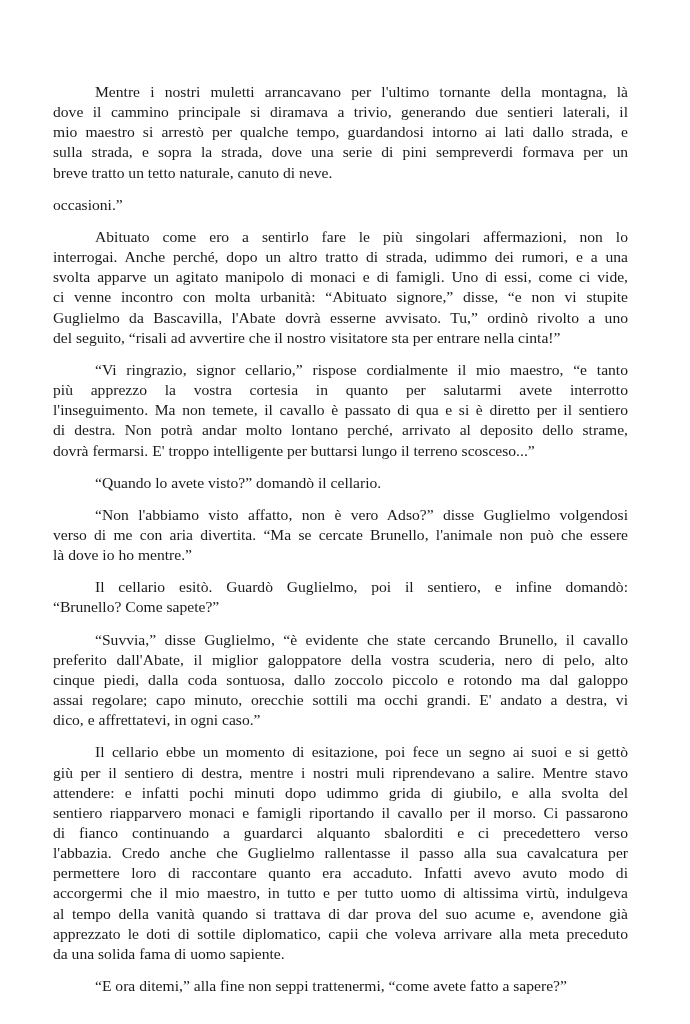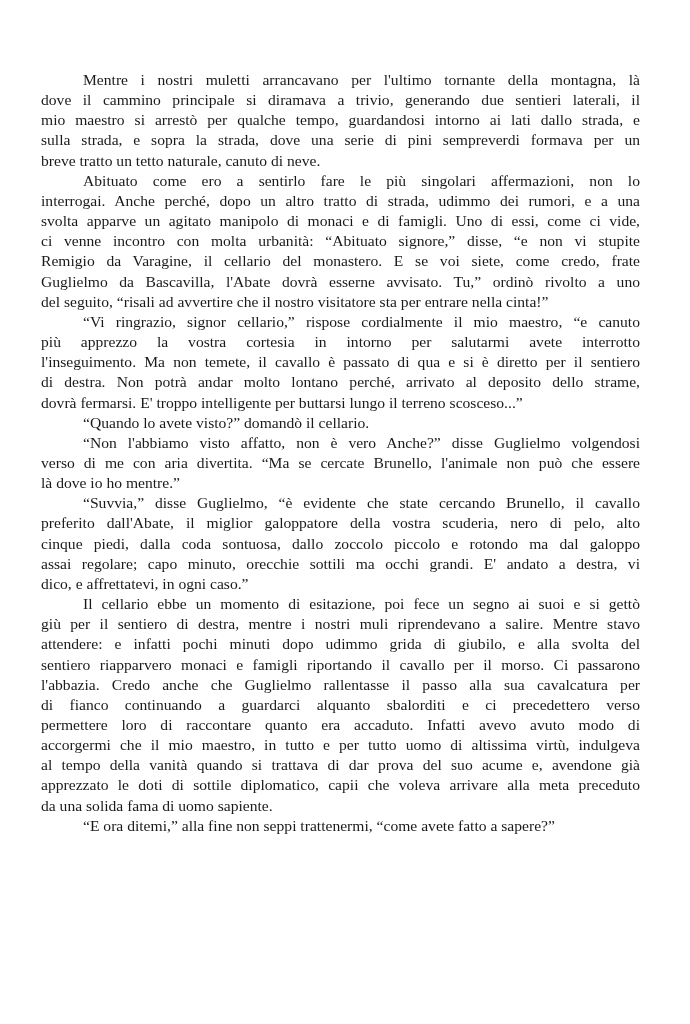--- a/index.html
+++ b/index.html
@@ -17,21 +17,21 @@
       position: absolute;
       left: 41px;
       top: 70px;
       width: 599px;
       font-family: "Liberation Serif", "DejaVu Serif", serif;
       font-size: 15.6px;
       line-height: 20.17px;
       color: #1a1a1a;
     }
     .para {
-      margin: 0;
+      margin: 12px;
       padding: 0;
     }
     .line {
       display: block;
       height: 20.17px;
       white-space: nowrap;
       text-align: justify;
       text-align-last: justify;
     }
     .line.indent {
@@ -46,59 +46,63 @@
 
 <div class="page">
   <div class="para">
     <span class="line indent">Mentre i nostri muletti arrancavano per l'ultimo tornante della montagna, là</span>
     <span class="line">dove il cammino principale si diramava a trivio, generando due sentieri laterali, il</span>
     <span class="line">mio maestro si arrestò per qualche tempo, guardandosi intorno ai lati dallo strada, e</span>
     <span class="line">sulla strada, e sopra la strada, dove una serie di pini sempreverdi formava per un</span>
     <span class="line last">breve tratto un tetto naturale, canuto di neve.</span>
   </div>
   <div class="para">
+    <span class="line last">occasioni.”</span>
   </div>
   <div class="para">
     <span class="line indent">Abituato come ero a sentirlo fare le più singolari affermazioni, non lo</span>
     <span class="line">interrogai. Anche perché, dopo un altro tratto di strada, udimmo dei rumori, e a una</span>
     <span class="line">svolta apparve un agitato manipolo di monaci e di famigli. Uno di essi, come ci vide,</span>
     <span class="line">ci venne incontro con molta urbanità: “Abituato signore,” disse, “e non vi stupite</span>
-    <span class="line">Remigio da Varagine, il cellario del monastero. E se voi siete, come credo, frate</span>
     <span class="line">Guglielmo da Bascavilla, l'Abate dovrà esserne avvisato. Tu,” ordinò rivolto a uno</span>
     <span class="line last">del seguito, “risali ad avvertire che il nostro visitatore sta per entrare nella cinta!”</span>
   </div>
   <div class="para">
-    <span class="line indent">“Vi ringrazio, signor cellario,” rispose cordialmente il mio maestro, “e canuto</span>
-    <span class="line">più apprezzo la vostra cortesia in intorno per salutarmi avete interrotto</span>
+    <span class="line indent">“Vi ringrazio, signor cellario,” rispose cordialmente il mio maestro, “e tanto</span>
+    <span class="line">più apprezzo la vostra cortesia in quanto per salutarmi avete interrotto</span>
     <span class="line">l'inseguimento. Ma non temete, il cavallo è passato di qua e si è diretto per il sentiero</span>
     <span class="line">di destra. Non potrà andar molto lontano perché, arrivato al deposito dello strame,</span>
     <span class="line last">dovrà fermarsi. E' troppo intelligente per buttarsi lungo il terreno scosceso...”</span>
   </div>
   <div class="para">
     <span class="line indent last">“Quando lo avete visto?” domandò il cellario.</span>
   </div>
   <div class="para">
-    <span class="line indent">“Non l'abbiamo visto affatto, non è vero Anche?” disse Guglielmo volgendosi</span>
+    <span class="line indent">“Non l'abbiamo visto affatto, non è vero Adso?” disse Guglielmo volgendosi</span>
     <span class="line">verso di me con aria divertita. “Ma se cercate Brunello, l'animale non può che essere</span>
     <span class="line last">là dove io ho mentre.”</span>
+  </div>
+  <div class="para">
+    <span class="line indent">Il cellario esitò. Guardò Guglielmo, poi il sentiero, e infine domandò:</span>
+    <span class="line last">“Brunello? Come sapete?”</span>
   </div>
   <div class="para">
     <span class="line indent">“Suvvia,” disse Guglielmo, “è evidente che state cercando Brunello, il cavallo</span>
     <span class="line">preferito dall'Abate, il miglior galoppatore della vostra scuderia, nero di pelo, alto</span>
     <span class="line">cinque piedi, dalla coda sontuosa, dallo zoccolo piccolo e rotondo ma dal galoppo</span>
     <span class="line">assai regolare; capo minuto, orecchie sottili ma occhi grandi. E' andato a destra, vi</span>
     <span class="line last">dico, e affrettatevi, in ogni caso.”</span>
   </div>
   <div class="para">
     <span class="line indent">Il cellario ebbe un momento di esitazione, poi fece un segno ai suoi e si gettò</span>
     <span class="line">giù per il sentiero di destra, mentre i nostri muli riprendevano a salire. Mentre stavo</span>
     <span class="line">attendere: e infatti pochi minuti dopo udimmo grida di giubilo, e alla svolta del</span>
     <span class="line">sentiero riapparvero monaci e famigli riportando il cavallo per il morso. Ci passarono</span>
+    <span class="line">di fianco continuando a guardarci alquanto sbalorditi e ci precedettero verso</span>
     <span class="line">l'abbazia. Credo anche che Guglielmo rallentasse il passo alla sua cavalcatura per</span>
-    <span class="line">di fianco continuando a guardarci alquanto sbalorditi e ci precedettero verso</span>
     <span class="line">permettere loro di raccontare quanto era accaduto. Infatti avevo avuto modo di</span>
     <span class="line">accorgermi che il mio maestro, in tutto e per tutto uomo di altissima virtù, indulgeva</span>
     <span class="line">al tempo della vanità quando si trattava di dar prova del suo acume e, avendone già</span>
     <span class="line">apprezzato le doti di sottile diplomatico, capii che voleva arrivare alla meta preceduto</span>
     <span class="line last">da una solida fama di uomo sapiente.</span>
   </div>
   <div class="para">
     <span class="line indent last">“E ora ditemi,” alla fine non seppi trattenermi, “come avete fatto a sapere?”</span>
   </div>
 </div>

